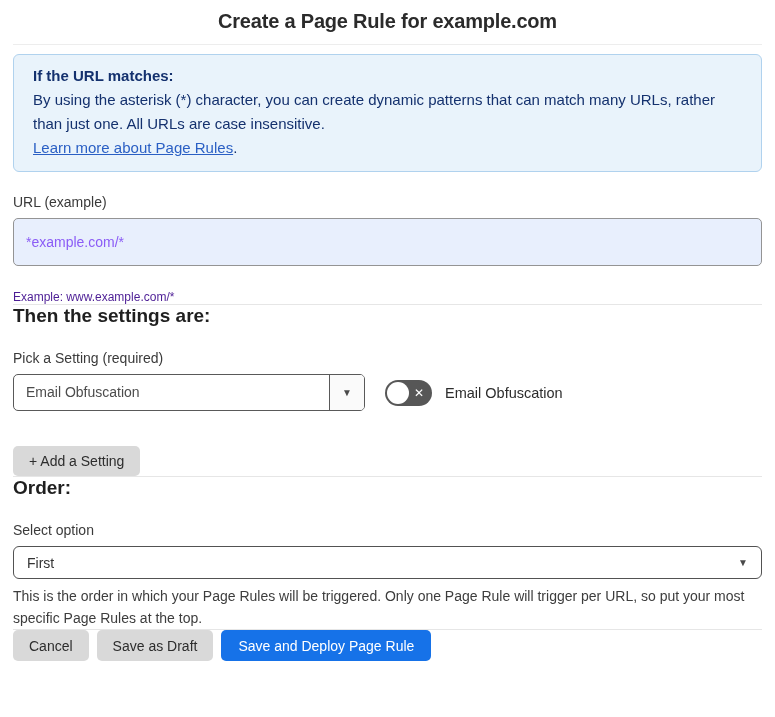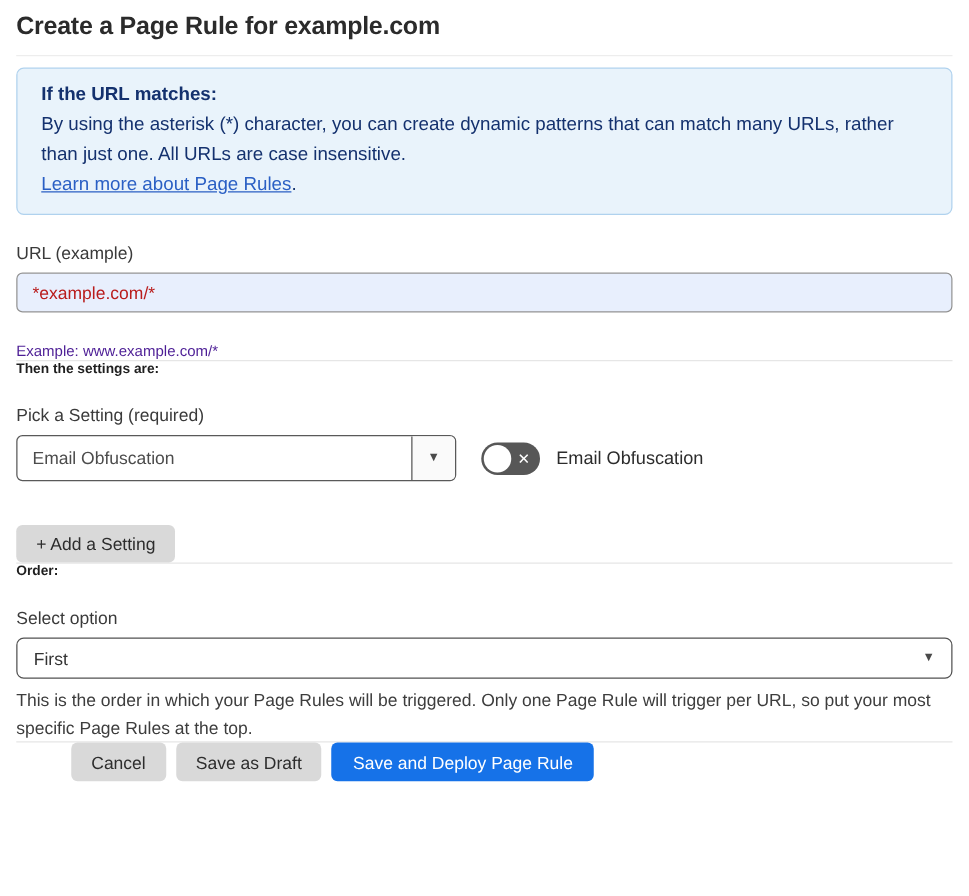--- a/index.html
+++ b/index.html
@@ -10,20 +10,21 @@
     width: 775px;
   }
   .page { padding: 10px 13px 16px 13px; width: 775px; }
 
   h1.page-title {
     font-size: 20px;
     font-weight: 700;
     color: #2b2b2b;
     margin: 0 0 11px 0;
     letter-spacing: -0.2px;
+    text-align: center;
   }
   hr.divider {
     border: none;
     border-top: 1px solid #e6e6e6;
     margin: 0;
   }
   hr.title-divider { border-top-color: #ededed; margin-bottom: 9px; }
 
   .info-box {
     background: #e9f3fb;
@@ -46,40 +47,40 @@
 
   label.field-label {
     display: block;
     font-size: 14px;
     color: #3a3a3a;
     margin-bottom: 8px;
   }
 
   input.url-input {
     width: 100%;
-    height: 32px;
+    height: 48px;
     background: #e8effd;
     border: 1px solid #949494;
     border-radius: 5px;
     padding: 0 12px;
     font-size: 14px;
-    color: #b91c1c;
+    color: #8b5cf6;
     font-family: "Liberation Sans", sans-serif;
     outline: none;
   }
   .helper {
     font-size: 12px;
     color: #4c1d95;
     margin-top: 24px;
   }
 
   .section-divider { margin: 14px 0 19px 0; }
 
   h2.section-heading {
-    font-size: 11px;
+    font-size: 19px;
     font-weight: 700;
     color: #1f1f1f;
     margin: 0 0 23px 0;
   }
 
   .setting-row { display: flex; align-items: center; }
   .dropdown {
     width: 352px;
     height: 37px;
     border: 1px solid #595959;
@@ -164,21 +165,21 @@
     cursor: pointer;
     gap: 48px;
   }
   .order-helper {
     font-size: 14px;
     color: #3d3d3d;
     line-height: 22px;
     margin: 6px 0 0 0;
   }
   .footer-divider { margin: 12px 0 21px 0; }
-  .footer { display: flex; align-items: center; gap: 8px; margin-left: 44px; }
+  .footer { display: flex; align-items: center; gap: 8px; }
   .primary-btn {
     background: #1672e8;
     color: #ffffff;
     height: 31px;
     padding: 0 17px;
   }
 </style>
 </head>
 <body>
 

